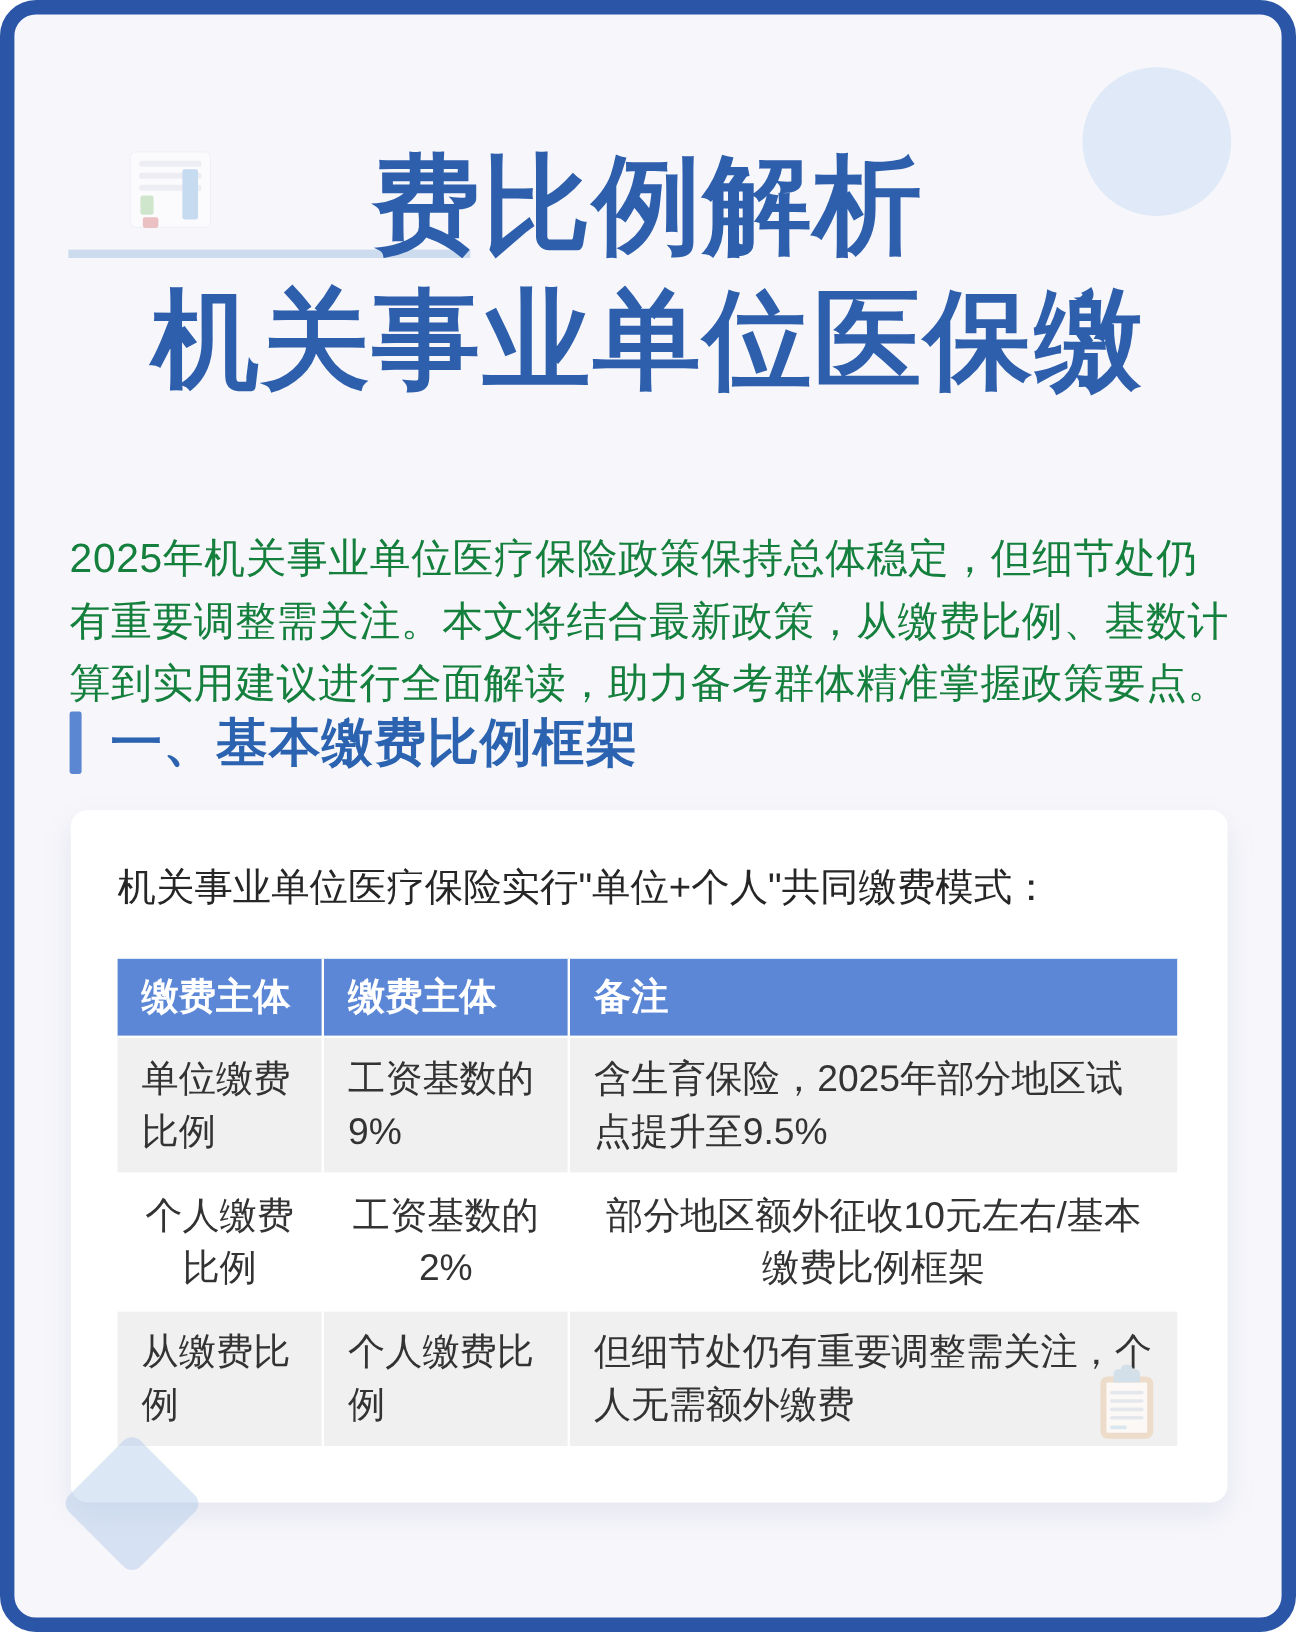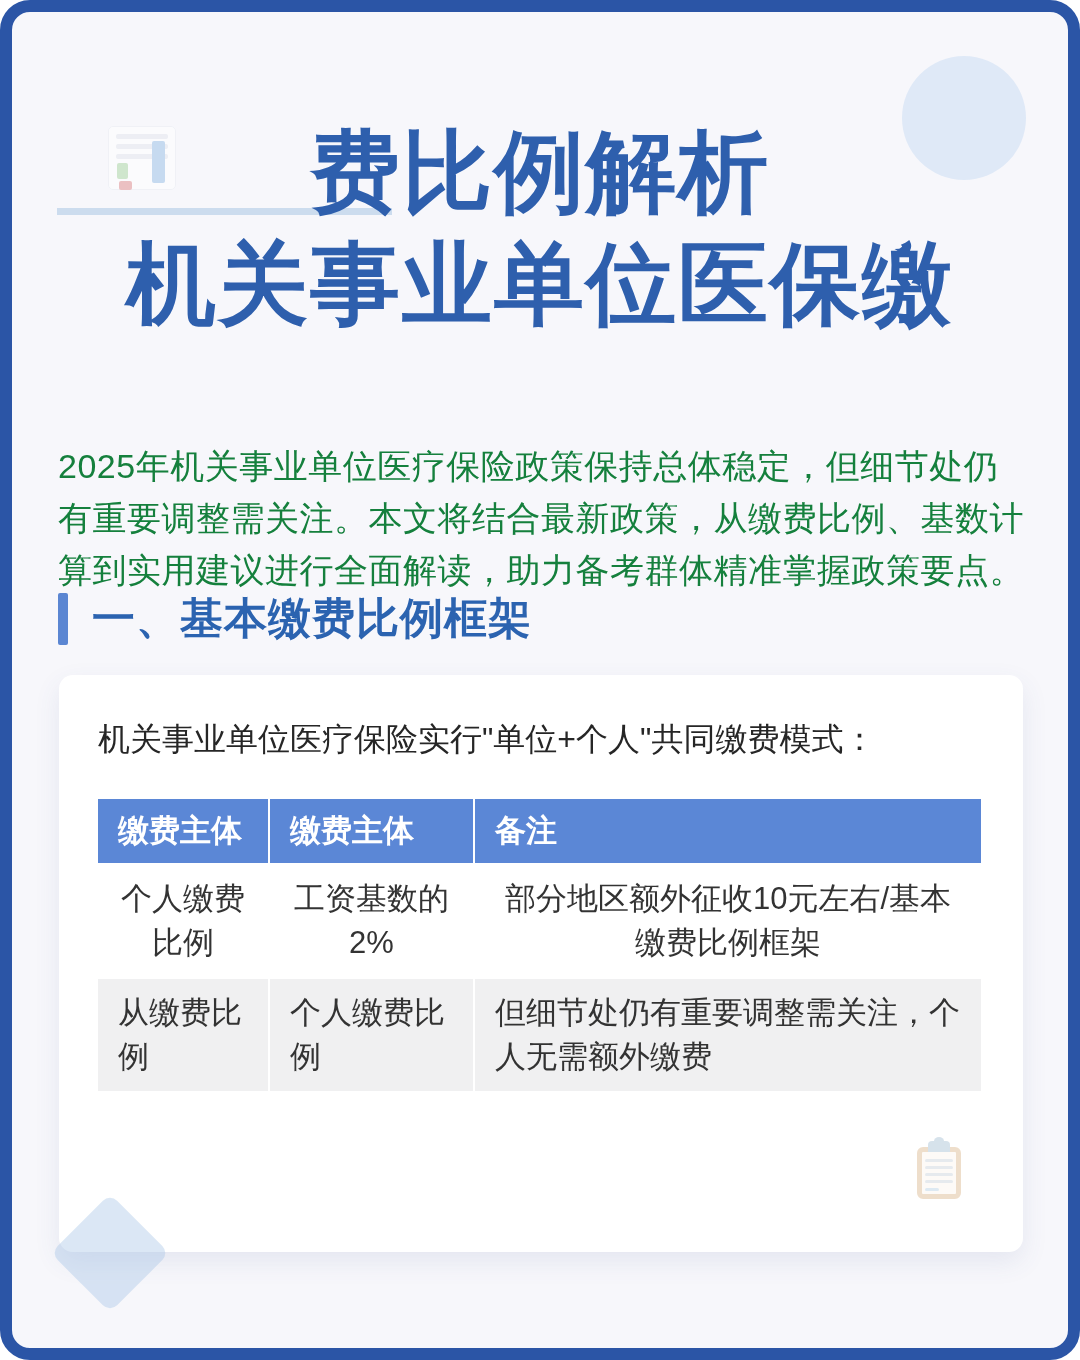--- a/index.html
+++ b/index.html
@@ -141,20 +141,25 @@
             <col class="c3">
           </colgroup>
         <thead>
           <tr>
             <th>缴费主体</th>
             <th>缴费主体</th>
             <th>备注</th>
           </tr>
         </thead>
         <tbody>
+          <tr class="odd r1">
+            <td>单位缴费比例</td>
+            <td>工资基数的9%</td>
+            <td>含生育保险，2025年部分地区试点提升至9.5%</td>
+          </tr>
           <tr class="even r2">
             <td>个人缴费比例</td>
             <td>工资基数的2%</td>
             <td>部分地区额外征收10元左右/基本缴费比例框架</td>
           </tr>
           <tr class="odd r3">
             <td>从缴费比例</td>
             <td>个人缴费比例</td>
             <td>但细节处仍有重要调整需关注，个人无需额外缴费</td>
           </tr>

